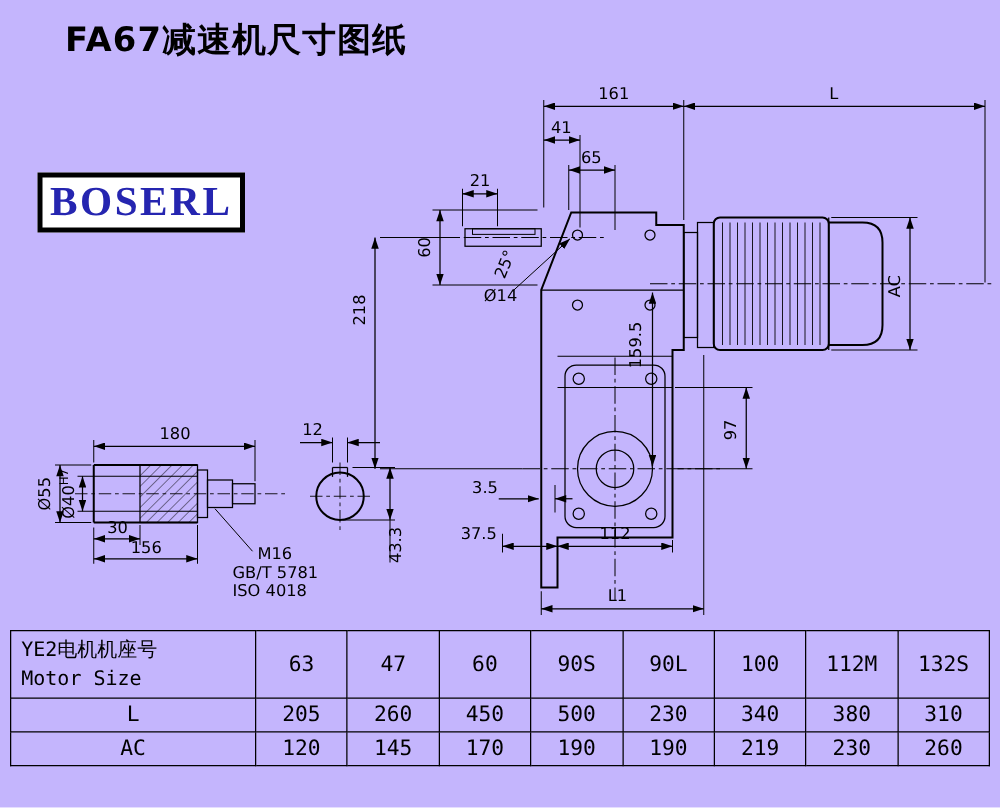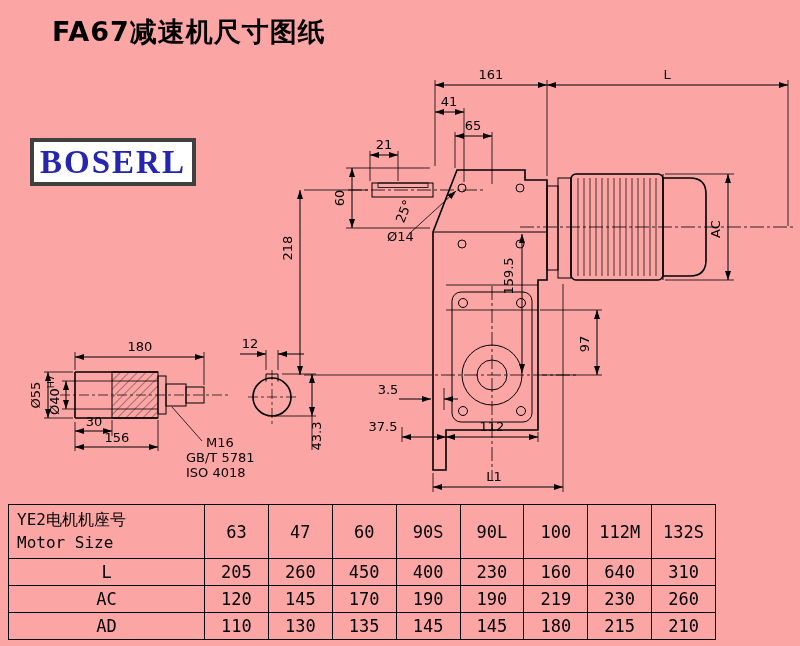--- a/index.html
+++ b/index.html
@@ -1,40 +1,40 @@
 <!DOCTYPE html>
 <html><head>
 <meta charset="utf-8">
 <style>
   * { margin:0; padding:0; box-sizing:border-box; }
   html,body { background:#fff; }
   body { width:800px; height:646px; font-family:"DejaVu Sans", sans-serif; color:#000; }
-  .stage { position:relative; width:800px; height:646px; background:#fca5a5; overflow:hidden; }
+  .stage { position:relative; width:800px; height:646px; background:#c4b5fd; overflow:hidden; }
   .title { position:absolute; left:52px; top:14px; font-size:27px; font-weight:bold; letter-spacing:1px; }
-  .logo { position:absolute; left:30px; top:138px; width:166px; height:48px; border:4px solid #404040;
+  .logo { position:absolute; left:30px; top:138px; width:166px; height:48px; border:4px solid #000000;
           display:flex; align-items:center; justify-content:center; background:#fff; }
   .logo span { font-family:"Liberation Serif", serif; font-weight:bold; font-size:33px;
                color:#2525b0; letter-spacing:2px; line-height:1; }
   svg.draw { position:absolute; left:0; top:0; }
 
   
   .out  { stroke:#000; stroke-width:1.6; fill:none; }
   .med  { stroke:#000; stroke-width:1;   fill:none; }
   .meds { stroke:#000; stroke-width:1; }
   .thin { stroke:#000; stroke-width:0.8; fill:none; }
   .cl line { stroke:#000; stroke-width:0.8; stroke-dasharray:14 3 3 3; }
   line.cl2 { stroke:#000; stroke-width:0.7; stroke-dasharray:10 3 3 3; }
   .dim  { stroke:#000; stroke-width:1; }
   .ext  { stroke:#000; stroke-width:0.8; }
   .fin line { stroke:#000; stroke-width:0.7; }
   .dt   { font-family:"DejaVu Sans", sans-serif; font-size:13px; fill:#000; text-anchor:middle; }
   .dts  { text-anchor:start; }
 
   
-  .dims-table { position:absolute; left:8px; top:504px; width:708px; border-collapse:collapse;
+  .dims-table { position:absolute; left:8px; top:504px; width:784px; border-collapse:collapse;
                 table-layout:fixed; font-family:"DejaVu Sans Mono", monospace; font-size:17px; }
   .dims-table th, .dims-table td { border:1.6px solid #000; text-align:center; padding:0; font-weight:normal; }
   .dims-table tr.hdr { height:54px; }
   .dims-table tr.val { height:27px; }
   .dims-table .size-hdr { text-align:left; padding-left:8px; font-size:16px; line-height:1.4; }
   col.c0 { width:196px; }
 </style>
 </head>
 <body>
 
@@ -293,44 +293,33 @@
         <th>90L</th>
         <th>100</th>
         <th>112M</th>
         <th>132S</th>
       </tr>
       <tr class="val">
         <td>L</td>
         <td>205</td>
         <td>260</td>
         <td>450</td>
-        <td>400</td>
+        <td>500</td>
         <td>230</td>
-        <td>160</td>
-        <td>640</td>
+        <td>340</td>
+        <td>380</td>
         <td>310</td>
       </tr>
       <tr class="val">
         <td>AC</td>
         <td>120</td>
         <td>145</td>
         <td>170</td>
         <td>190</td>
         <td>190</td>
         <td>219</td>
         <td>230</td>
         <td>260</td>
       </tr>
-      <tr class="val">
-        <td>AD</td>
-        <td>110</td>
-        <td>130</td>
-        <td>135</td>
-        <td>145</td>
-        <td>145</td>
-        <td>180</td>
-        <td>215</td>
-        <td>210</td>
-      </tr>
     </tbody>
   </table>
 
 </div>
 
 </body></html>

